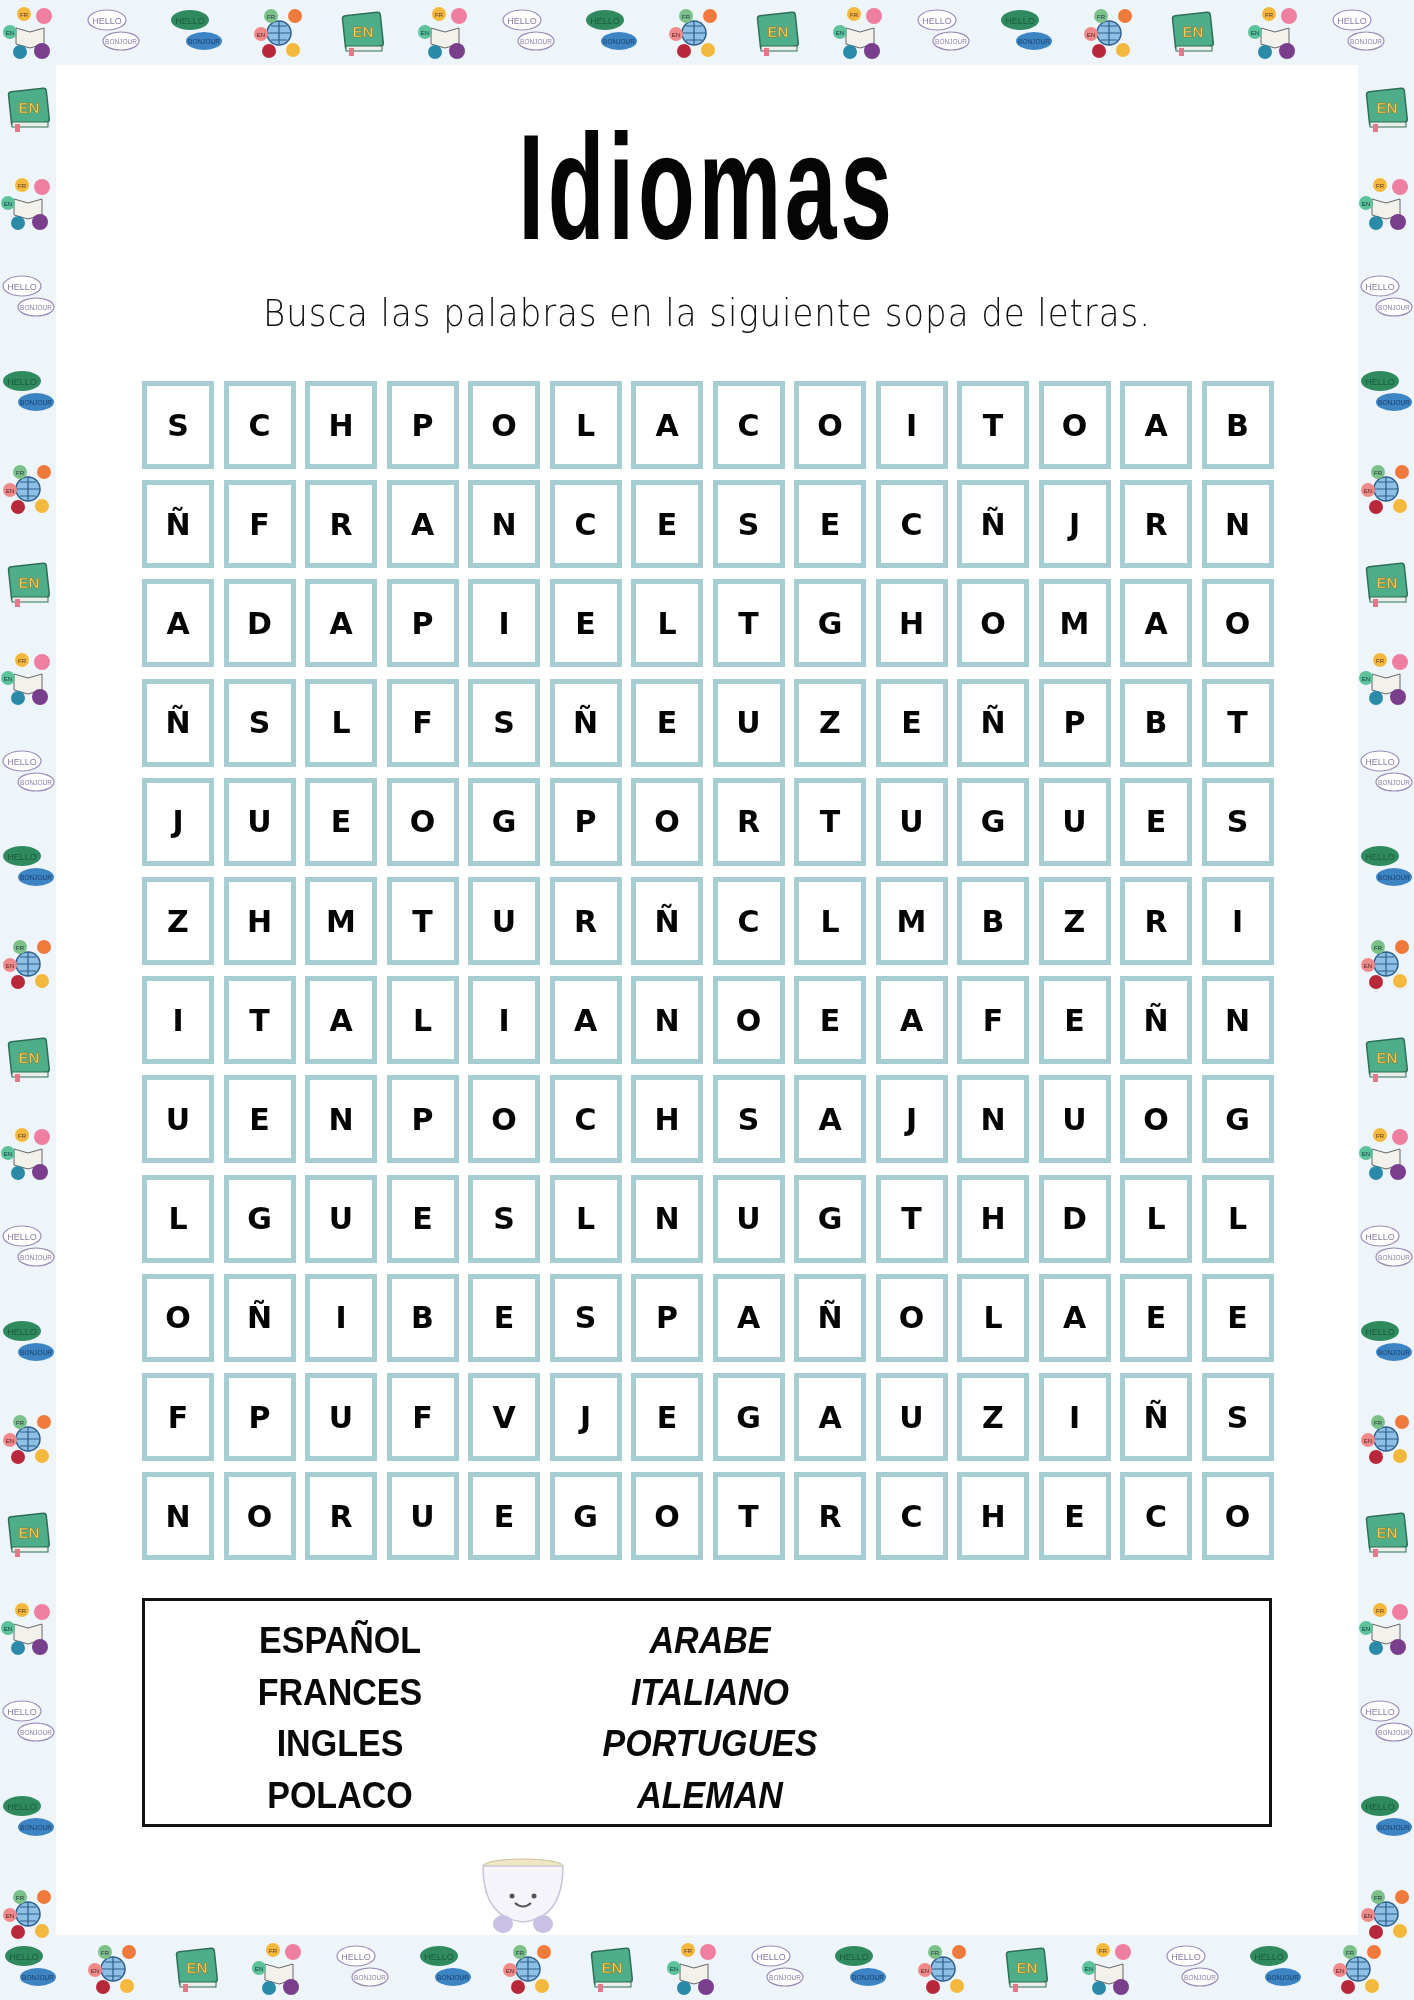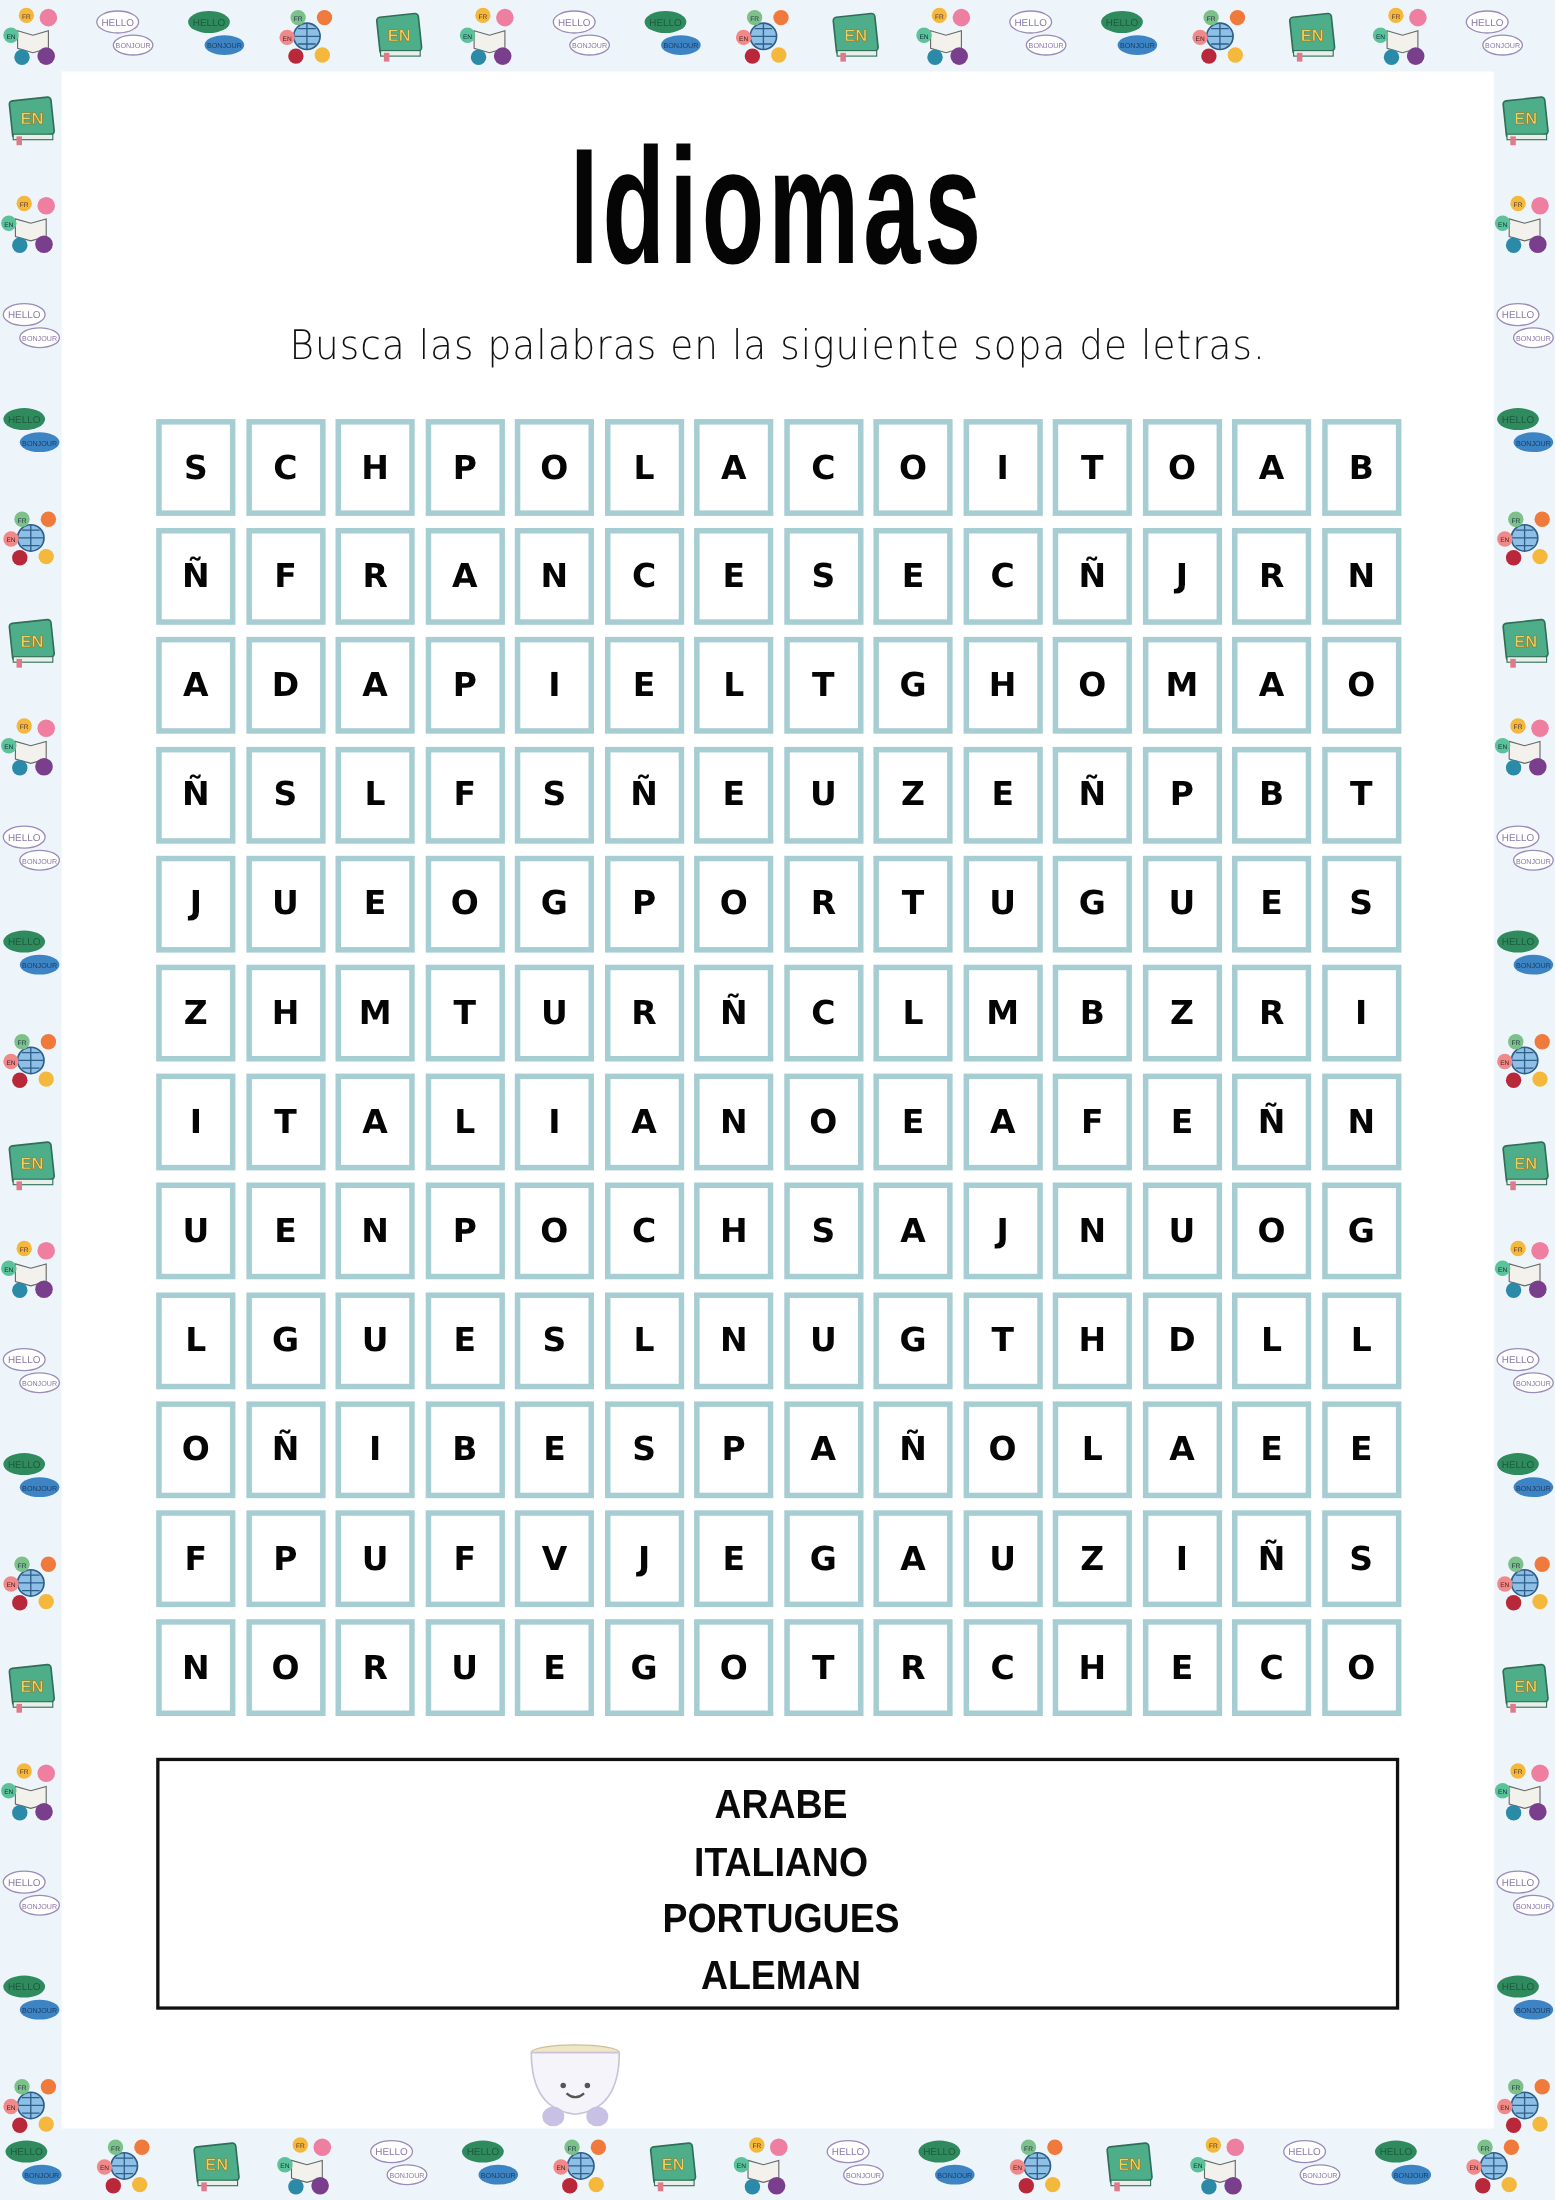--- a/index.html
+++ b/index.html
@@ -1004,21 +1004,27 @@
     <div class="cell" style="left: 570.5px; top: 1091.2px;">T</div>
     <div class="cell" style="left: 652px; top: 1091.2px;">R</div>
     <div class="cell" style="left: 733.5px; top: 1091.2px;">C</div>
     <div class="cell" style="left: 815px; top: 1091.2px;">H</div>
     <div class="cell" style="left: 896.5px; top: 1091.2px;">E</div>
     <div class="cell" style="left: 978px; top: 1091.2px;">C</div>
     <div class="cell" style="left: 1059.5px; top: 1091.2px;">O</div>
   </div>
 
 <div class="wordbox" id="wordbox">
-    <div class="wordcol" style="left: 400px;">
+    <div class="wordcol" style="left: 30px;">
+      <div class="word">ESPAÑOL</div>
+      <div class="word">FRANCES</div>
+      <div class="word">INGLES</div>
+      <div class="word">POLACO</div>
+    </div>
+    <div class="wordcol" style="left: 400px; font-style: italic;">
       <div class="word">ARABE</div>
       <div class="word">ITALIANO</div>
       <div class="word">PORTUGUES</div>
       <div class="word">ALEMAN</div>
     </div>
   </div>
 
 <div class="logo">
   <svg width="110" height="80" viewBox="0 0 110 80" style="position:absolute;left:0;top:0;">
     <ellipse cx="55" cy="10" rx="40" ry="7" fill="#efe6c4" stroke="#cbbf9a" stroke-width="1"></ellipse>

